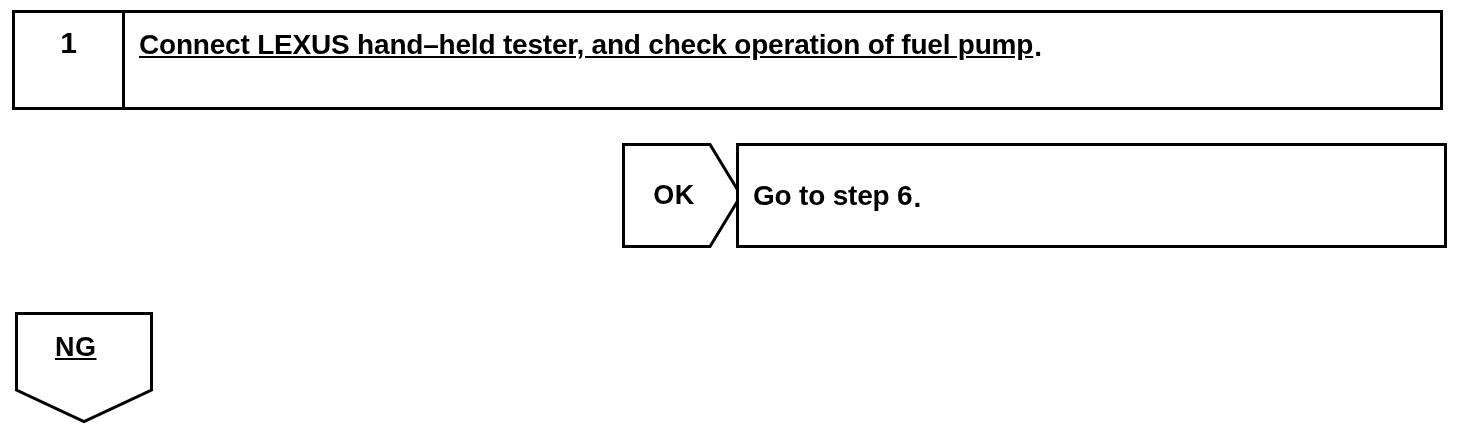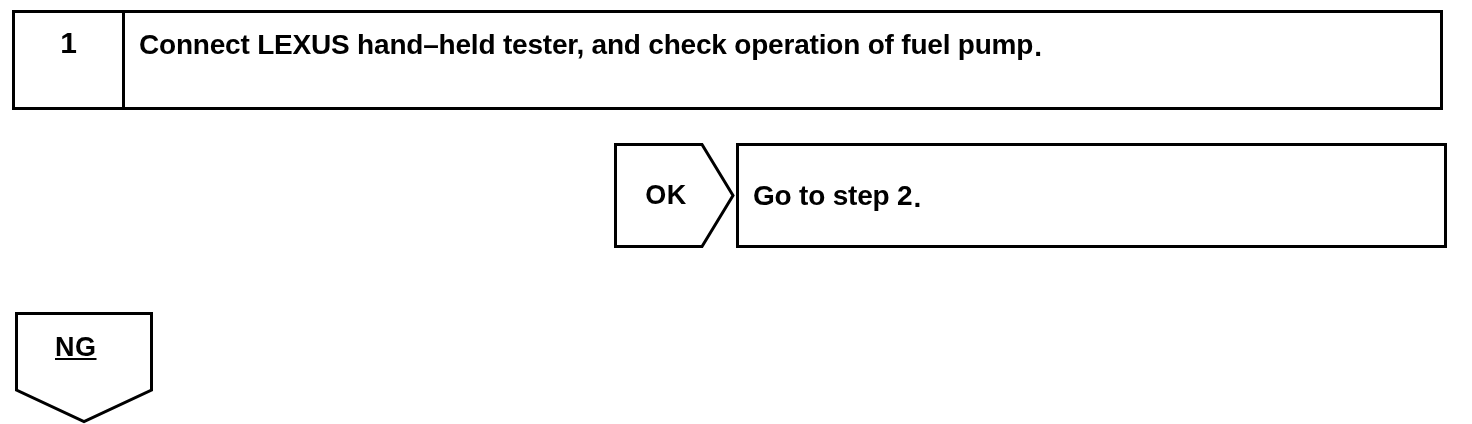--- a/index.html
+++ b/index.html
@@ -44,20 +44,21 @@
     line-height: 1;
     letter-spacing: 0px;
   }
   .step-text-cell {
     flex: 1 1 auto;
     display: flex;
     align-items: flex-start;
     padding-top: 17px;
     padding-left: 14px;
     box-sizing: border-box;
+    text-decoration: underline;
   }
   .step-instruction-text {
     font-size: 28px;
     font-weight: bold;
     line-height: 1.05;
     letter-spacing: -0.2px;
     white-space: nowrap;
   }
   .step-instruction-text .trailing-period {
     display: inline-block;
@@ -70,21 +71,21 @@
   
   .ok-branch {
     position: absolute;
     left: 610px;
     top: 143px;
     width: 837px;
     height: 105px;
   }
   .ok-tag {
     position: absolute;
-    left: 4px;
+    left: 12px;
     top: 0px;
     width: 121px;
     height: 105px;
   }
   .ok-tag svg {
     position: absolute;
     left: 0;
     top: 0;
     display: block;
   }
@@ -171,21 +172,21 @@
 
   <div class="ok-tag">
     <svg width="121" height="105" viewBox="0 0 121 105">
       <polygon points="1.5,1.5 88,1.5 119,52.5 88,103.5 1.5,103.5" fill="#ffffff" stroke="#000000" stroke-width="3" stroke-linejoin="miter"></polygon>
     </svg>
     <div class="ok-tag-label">OK</div>
   </div>
 
   <div class="ok-result-box">
     <span class="ok-result-text">
-      <span>Go to step 2</span><span class="trailing-period">.</span>
+      <span>Go to step 6</span><span class="trailing-period">.</span>
     </span>
   </div>
 
 </div>
 
 <div class="ng-tag">
   <svg width="140" height="112" viewBox="0 0 140 112">
     <polygon points="1.5,1.5 136.5,1.5 136.5,78 69,109.5 1.5,78" fill="#ffffff" stroke="#000000" stroke-width="3" stroke-linejoin="miter"></polygon>
   </svg>
   <div class="ng-tag-label">NG</div>

